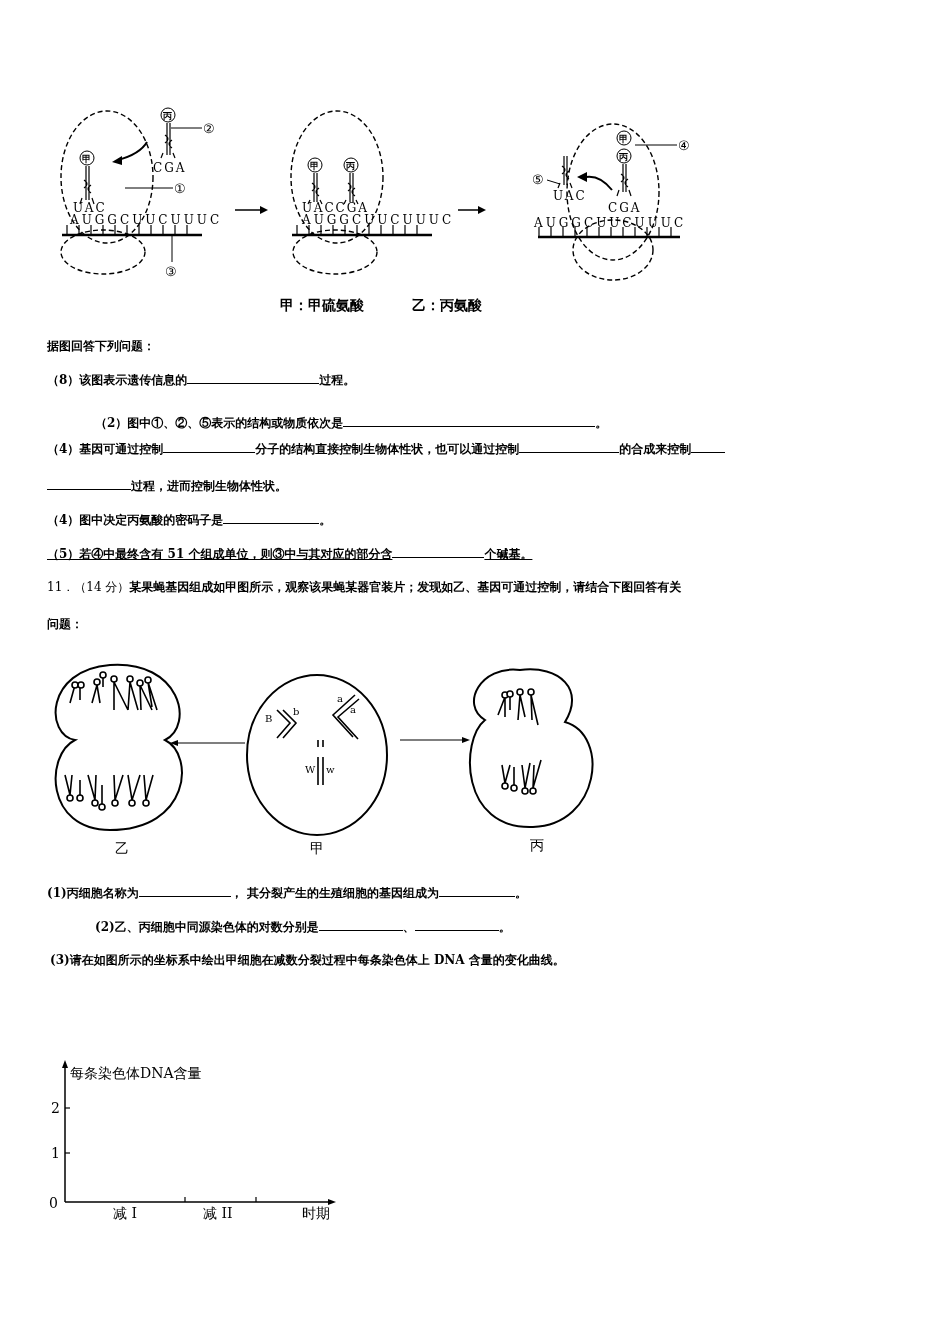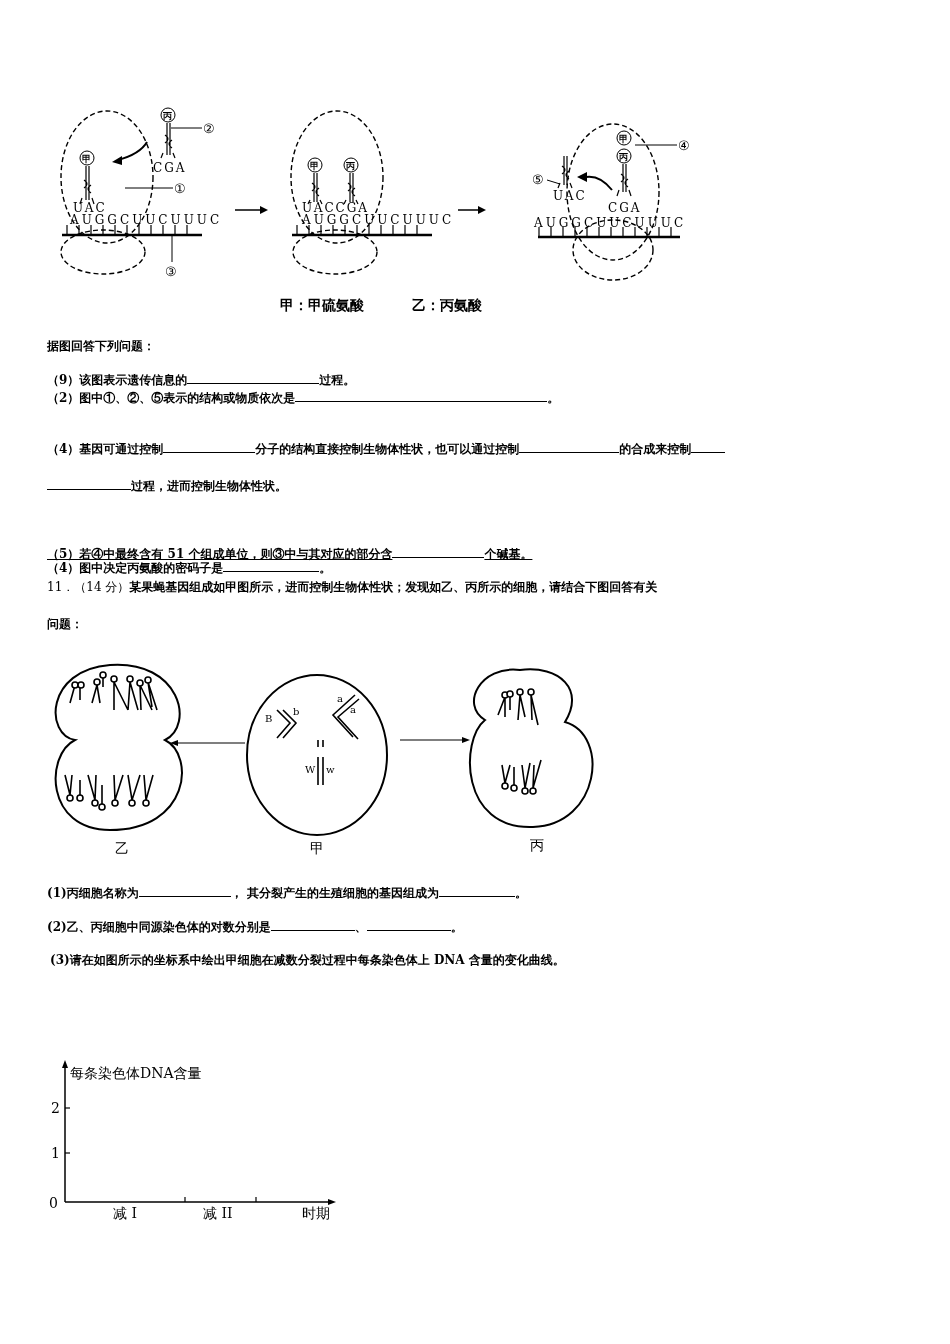--- a/index.html
+++ b/index.html
@@ -125,44 +125,44 @@
     <text x="492" y="94" font-size="13">⑤</text>
   </g>
 
   <text class="cap" x="240" y="220">甲：甲硫氨酸</text>
   <text class="cap" x="372" y="220">乙：丙氨酸</text>
 </svg>
 
 <div class="line" style="top:336px;">据图回答下列问题：</div>
 
 <div class="line" style="top:369px;">
-  <span>（9）该图表示遗传信息的</span><span class="blank" style="width:132px;"></span><span>过程。</span>
-</div>
-
-<div class="line" style="top:387px;">
+  <span>（8）该图表示遗传信息的</span><span class="blank" style="width:132px;"></span><span>过程。</span>
+</div>
+
+<div class="line" style="top:412px;margin-left:48px;">
   <span>（2）图中①、②、⑤表示的结构或物质依次是</span><span class="blank" style="width:252px;"></span><span>。</span>
 </div>
 
 <div class="line" style="top:438px;">
   <span>（4）基因可通过控制</span><span class="blank" style="width:92px;"></span><span>分子的结构直接控制生物体性状，也可以通过控制</span><span class="blank" style="width:100px;"></span><span>的合成来控制</span><span class="blank" style="width:34px;"></span>
 </div>
 <div class="line" style="top:475px;">
   <span class="blank" style="width:84px;"></span><span>过程，进而控制生物体性状。</span>
 </div>
 
-<div class="line" style="top:509px;margin-top:48px;">
+<div class="line" style="top:509px;">
   <span>（4）图中决定丙氨酸的密码子是</span><span class="blank" style="width:96px;"></span><span>。</span>
 </div>
 
 <div class="line" style="top:543px;text-decoration:underline;">
   <span>（5）若④中最终含有 51 个组成单位，则③中与其对应的部分含</span><span class="blank" style="width:92px;"></span><span>个碱基。</span>
 </div>
 
 <div class="line" style="top:577px;">
-  <span class="num">11．（14 分）</span><span>某果蝇基因组成如甲图所示，进而控制生物体性状；发现如乙、丙所示的细胞，请结合下图回答有关</span>
+  <span class="num">11．（14 分）</span><span>某果蝇基因组成如甲图所示，观察该果蝇某器官装片；发现如乙、基因可通过控制，请结合下图回答有关</span>
 </div>
 <div class="line" style="top:614px;font-family:Liberation Serif, serif;">问题：</div>
 
 <svg class="abs" style="left:40px;top:655px;" width="600" height="210" viewBox="0 0 600 210">
 
   <g fill="none" stroke="#000" stroke-width="2">
     <path d="M35 85 C 5 80, 5 15, 70 10 C 140 5, 155 70, 125 85 C 155 100, 150 175, 70 175 C 5 175, 5 100, 35 85 Z"></path>
   </g>
   <g stroke="#000" stroke-width="1.6" fill="#fff">
     <path d="M30 48 L35 30 M40 45 L40 30 M52 48 L57 30 M60 48 L57 30 M63 32 L63 22 M74 55 L74 27 L88 55 M88 55 L90 27 L98 55 M101 55 L100 30 L112 55 M112 52 L108 27 L117 55"></path>
@@ -221,21 +221,21 @@
   <g font-size="14">
     <text x="75" y="198">乙</text>
     <text x="270" y="198">甲</text>
     <text x="490" y="195">丙</text>
   </g>
 </svg>
 
 <div class="line" style="top:882px;text-align:right;">
   <span>(1)丙细胞名称为</span><span class="blank" style="width:92px;"></span><span>，  其分裂产生的生殖细胞的基因组成为</span><span class="blank" style="width:76px;"></span><span>。</span>
 </div>
-<div class="line" style="top:916px;">
+<div class="line" style="top:916px;margin-left:48px;">
   <span>(2)乙、丙细胞中同源染色体的对数分别是</span><span class="blank" style="width:84px;"></span><span>、</span><span class="blank" style="width:84px;"></span><span>。</span>
 </div>
 <div class="line" style="top:950px;left:50px;">(3)请在如图所示的坐标系中绘出甲细胞在减数分裂过程中每条染色体上 DNA 含量的变化曲线。</div>
 
 <svg class="abs" style="left:40px;top:1058px;" width="320" height="170" viewBox="0 0 320 170">
   <line x1="25" y1="144" x2="25" y2="8" stroke="#000" stroke-width="1.5"></line>
   <polygon points="25,2 22,10 28,10" fill="#000"></polygon>
   <line x1="25" y1="144" x2="290" y2="144" stroke="#000" stroke-width="1.5"></line>
   <polygon points="296,144 288,141 288,147" fill="#000"></polygon>
   <line x1="25" y1="50" x2="30" y2="50" stroke="#000" stroke-width="1.2"></line>

